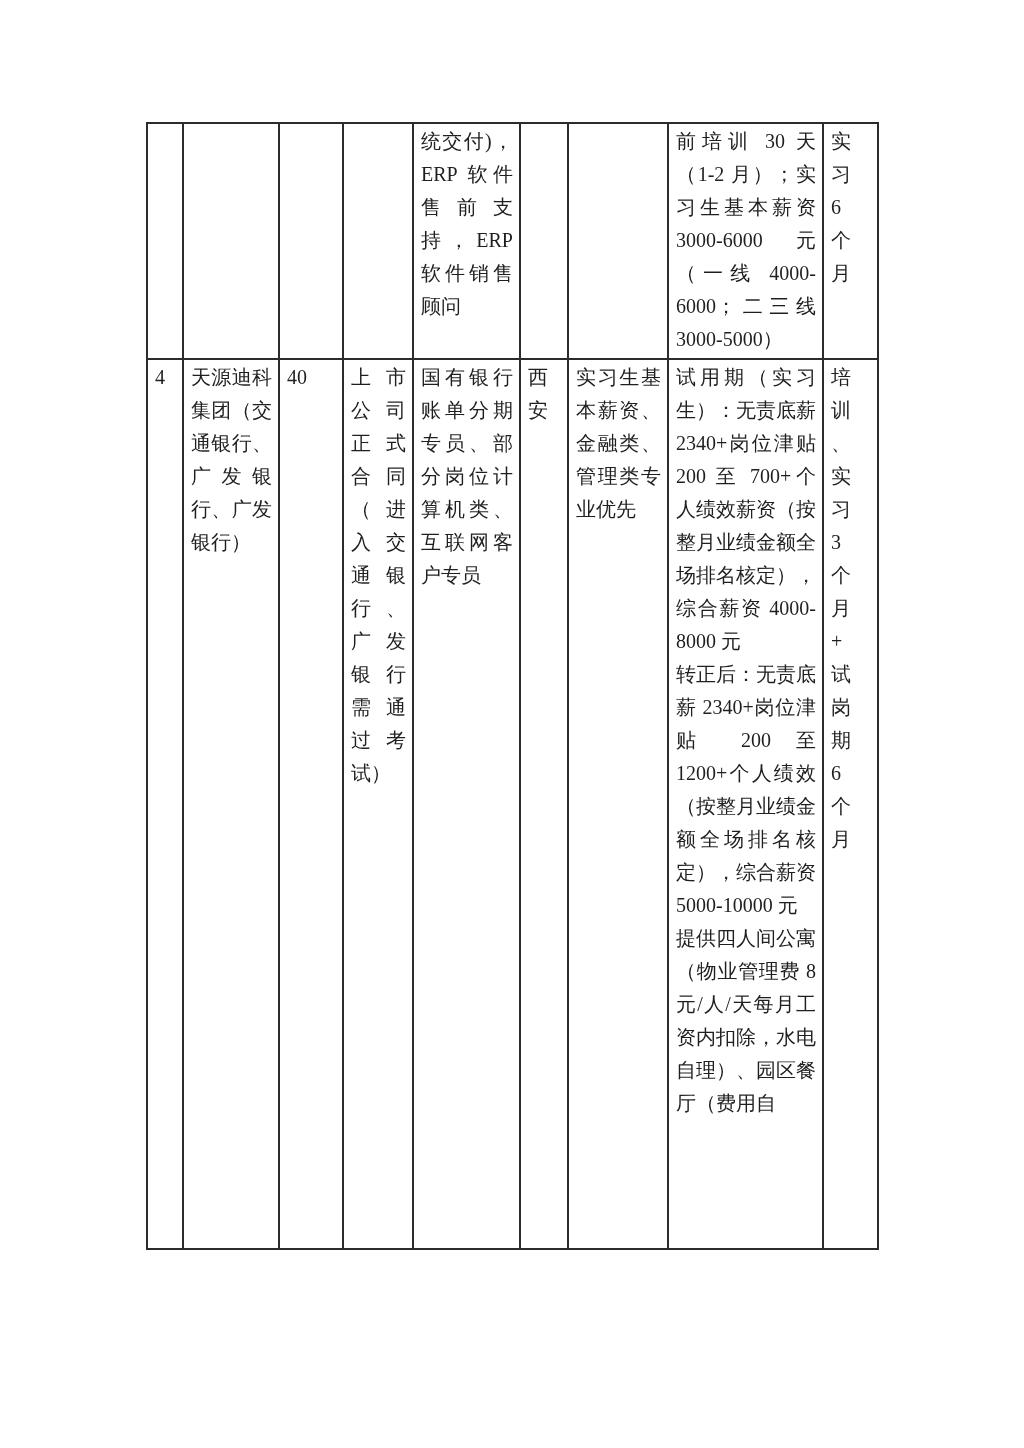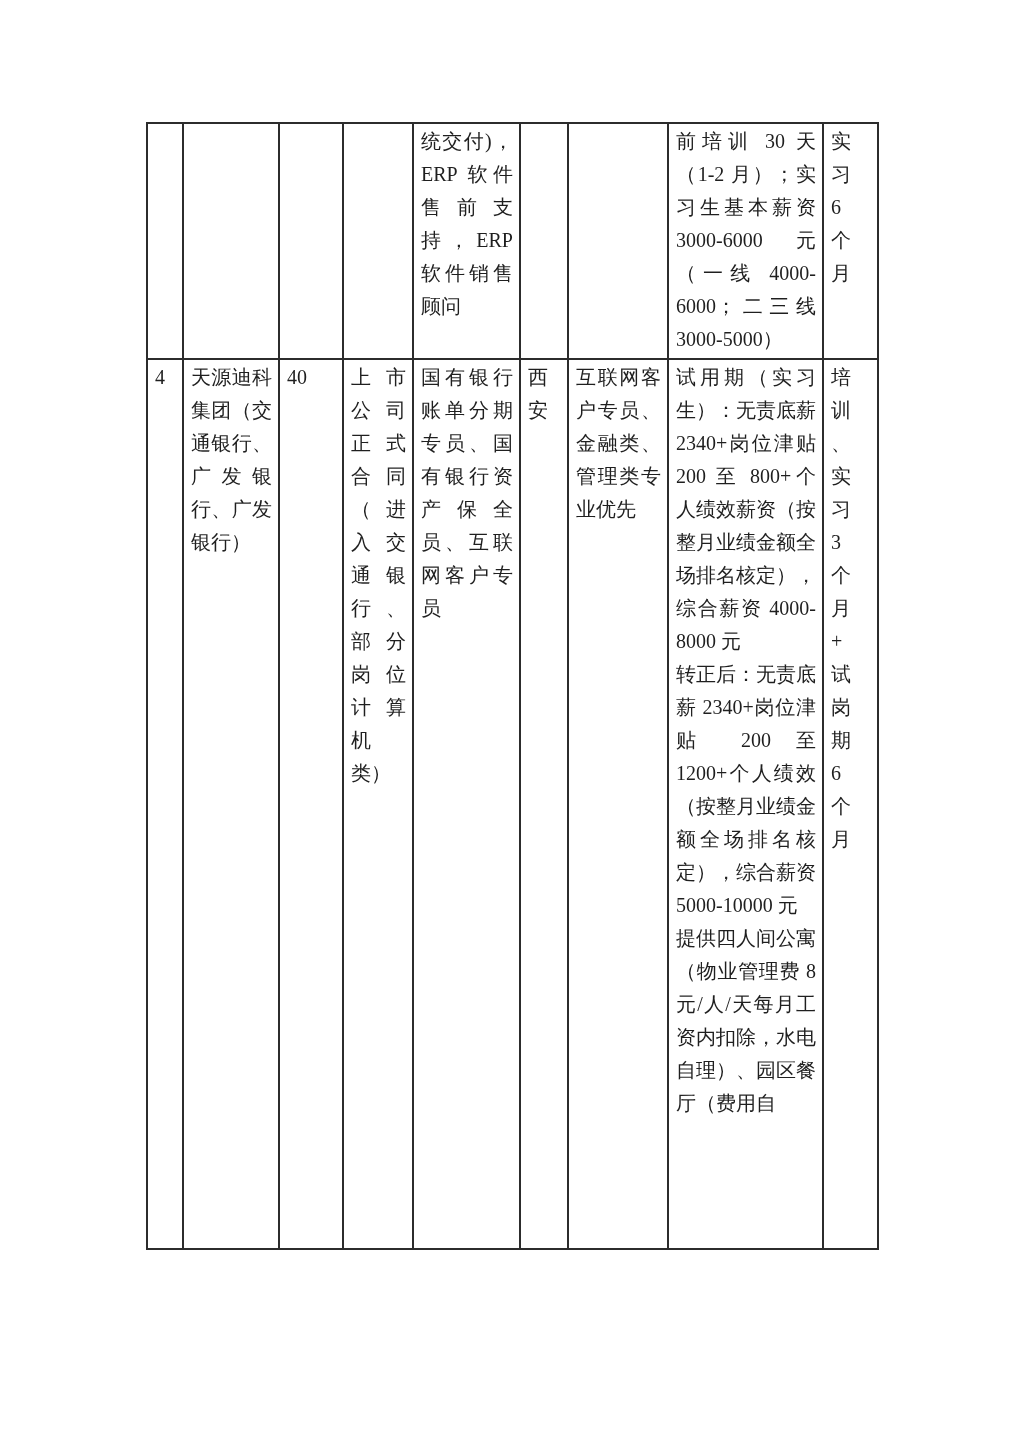--- a/index.html
+++ b/index.html
@@ -104,33 +104,33 @@
     <td class="num-cell">
       <div>4</div>
     </td>
     <td>
       <div>天源迪科集团（交通银行、广发银行、广发银行）</div>
     </td>
     <td class="num-cell">
       <div>40</div>
     </td>
     <td>
-      <div>上市公司正式合同（进入交通银行、部分岗位计算机类）</div>
+      <div>上市公司正式合同（进入交通银行、广发银行需通过考试）</div>
     </td>
     <td>
-      <div>国有银行账单分期专员、国有银行资产保全员、互联网客户专员</div>
+      <div>国有银行账单分期专员、部分岗位计算机类、互联网客户专员</div>
     </td>
     <td>
       <div>西安</div>
     </td>
     <td>
-      <div>互联网客户专员、金融类、管理类专业优先</div>
+      <div>实习生基本薪资、金融类、管理类专业优先</div>
     </td>
     <td>
-      <div class="pre">试用期（实习生）：无责底薪 2340+岗位津贴 200 至 800+个人绩效薪资（按整月业绩金额全场排名核定），综合薪资 4000-8000 元
+      <div class="pre">试用期（实习生）：无责底薪 2340+岗位津贴 200 至 700+个人绩效薪资（按整月业绩金额全场排名核定），综合薪资 4000-8000 元
 转正后：无责底薪 2340+岗位津贴 200 至 1200+个人绩效（按整月业绩金额全场排名核定），综合薪资 5000-10000 元
 提供四人间公寓（物业管理费 8 元/人/天每月工资内扣除，水电自理）、园区餐厅（费用自</div>
     </td>
     <td class="vcell vtight">
       <div class="pre">培
 训
 、
 实
 习
 3

